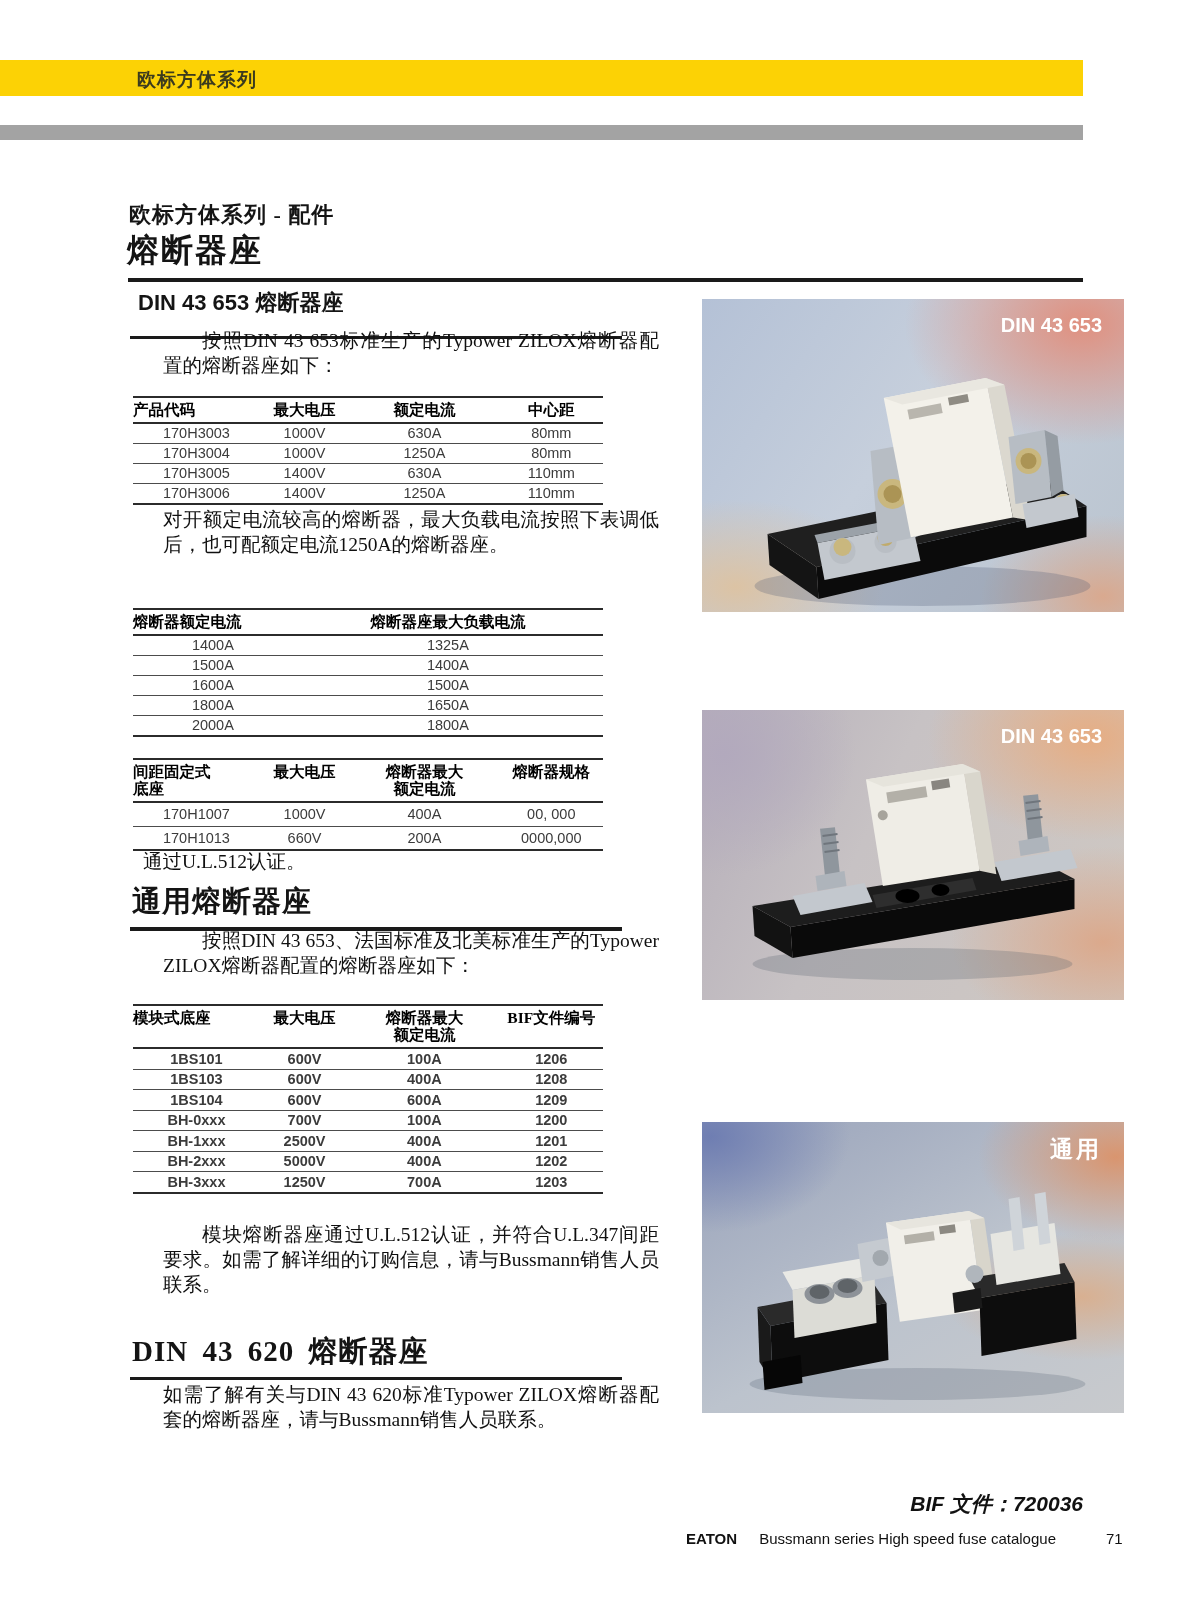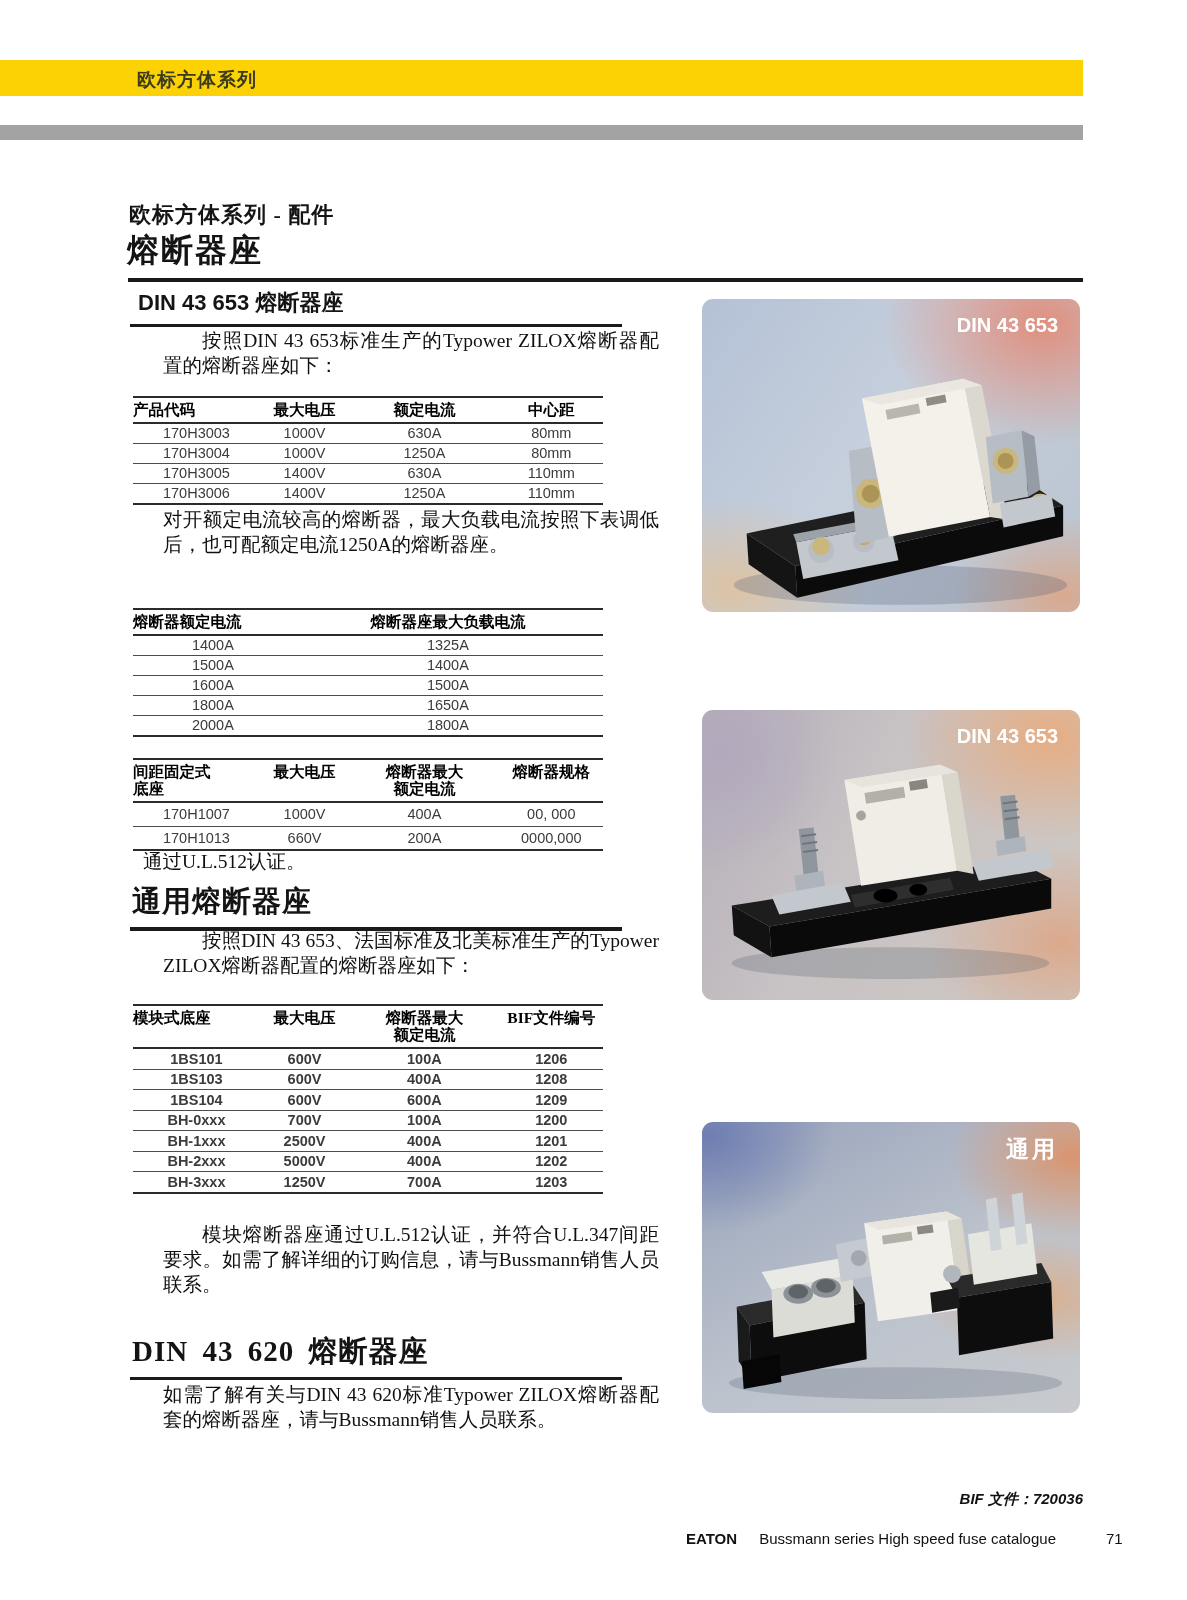--- a/index.html
+++ b/index.html
@@ -12,21 +12,21 @@
                font-weight:bold;font-size:19px;color:#3b3b1e;letter-spacing:1px;}
   .graybar{position:absolute;left:0;top:125px;width:1083px;height:15px;background:#a3a3a3;}
 
   
   .subtitle{position:absolute;left:129px;top:200px;font-size:22px;font-weight:bold;letter-spacing:1px;}
   .pagetitle{position:absolute;left:127px;top:229px;font-size:32px;font-weight:bold;letter-spacing:2px;}
   .toprule{position:absolute;left:128px;top:278px;width:955px;height:4px;background:#1a1a1a;}
 
   .sec-head-sans{position:absolute;left:130px;top:288px;width:492px;
       font-family:"Liberation Sans","DejaVu Sans",sans-serif;font-weight:bold;font-size:22px;
-      padding:0 0 6px 8px;border-bottom:3px solid #1a1a1a;box-sizing:border-box;}
+      padding:0 0 18px 8px;border-bottom:3px solid #1a1a1a;box-sizing:border-box;}
   .sec-head-serif{position:absolute;left:130px;width:492px;font-weight:bold;font-size:29px;
       padding:0 0 5px 2px;border-bottom:4px solid #1a1a1a;box-sizing:border-box;letter-spacing:1px;}
   #sec2-head{top:882px;}
   #sec3-head{top:1332px;border-bottom-width:3px;word-spacing:6px;}
 
   
   .para{position:absolute;left:130px;width:496px;font-size:19.5px;line-height:25px;
         text-align:justify;color:#101010;margin-left:33px;}
   .indent{text-indent:2em;}
   #para1{top:328px;}
@@ -49,21 +49,21 @@
   td.c-left2{text-align:left;padding-left:14px;}
   .hdr2{display:inline-block;}
   #table1{top:396px;}
   #table2{top:608px;}
   #table3{top:758px;}
   #table3 td{padding:3px 0 3.5px;}
   #table4{top:1004px;}
   #table4 td{padding:1.5px 0 2px;font-weight:bold;}
 
   
-  .photo{position:absolute;left:702px;width:378px;overflow:hidden;border-radius:11px;}
+  .photo{position:absolute;left:702px;width:422px;overflow:hidden;}
   #photo1{top:299px;height:313px;
     background:
       radial-gradient(60% 55% at 90% 8%, #e0907f 0%, rgba(224,144,127,0) 70%),
       radial-gradient(50% 40% at 8% 92%, #dcc3a4 0%, rgba(220,195,164,0) 70%),
       radial-gradient(45% 40% at 95% 95%, #d9a98f 0%, rgba(217,169,143,0) 65%),
       linear-gradient(125deg, #b4c1d6 0%, #c6cfdc 45%, #bac4cf 100%);}
   #photo2{top:710px;height:290px;
     background:
       radial-gradient(55% 50% at 92% 10%, #e6ad83 0%, rgba(230,173,131,0) 70%),
       radial-gradient(60% 55% at 95% 80%, #dba98c 0%, rgba(219,169,140,0) 60%),
@@ -76,21 +76,21 @@
       radial-gradient(60% 40% at 90% 60%, #d8b091 0%, rgba(216,176,145,0) 55%),
       linear-gradient(150deg, #98a2ba 0%, #bcc3cd 55%, #c8cacd 100%);}
   .photo-label{position:absolute;top:15px;right:22px;color:#ffffff;
       font-family:"Liberation Sans","DejaVu Sans",sans-serif;font-weight:bold;font-size:20px;}
   .photo-label-cjk{position:absolute;top:12px;right:22px;color:#ffffff;
       font-family:"Liberation Serif","DejaVu Serif",serif;font-weight:bold;font-size:23px;letter-spacing:3px;}
   .photo svg{display:block;width:100%;height:100%;}
 
   
   .bif-note{position:absolute;right:104px;top:1490px;font-family:"Liberation Sans","DejaVu Sans",sans-serif;
-      font-weight:bold;font-style:italic;font-size:15px;color:#111;}
+      font-weight:bold;font-style:italic;font-size:21px;color:#111;}
   .footer-line{position:absolute;left:686px;top:1530px;font-family:"Liberation Sans","DejaVu Sans",sans-serif;
       font-size:15px;color:#111;}
   .footer-line .brand{font-weight:bold;margin-right:22px;}
   .page-num{position:absolute;left:1106px;top:1530px;font-family:"Liberation Sans","DejaVu Sans",sans-serif;
       font-size:15px;color:#111;}
 </style>
 </head>
 <body>
 
 <div class="page">

